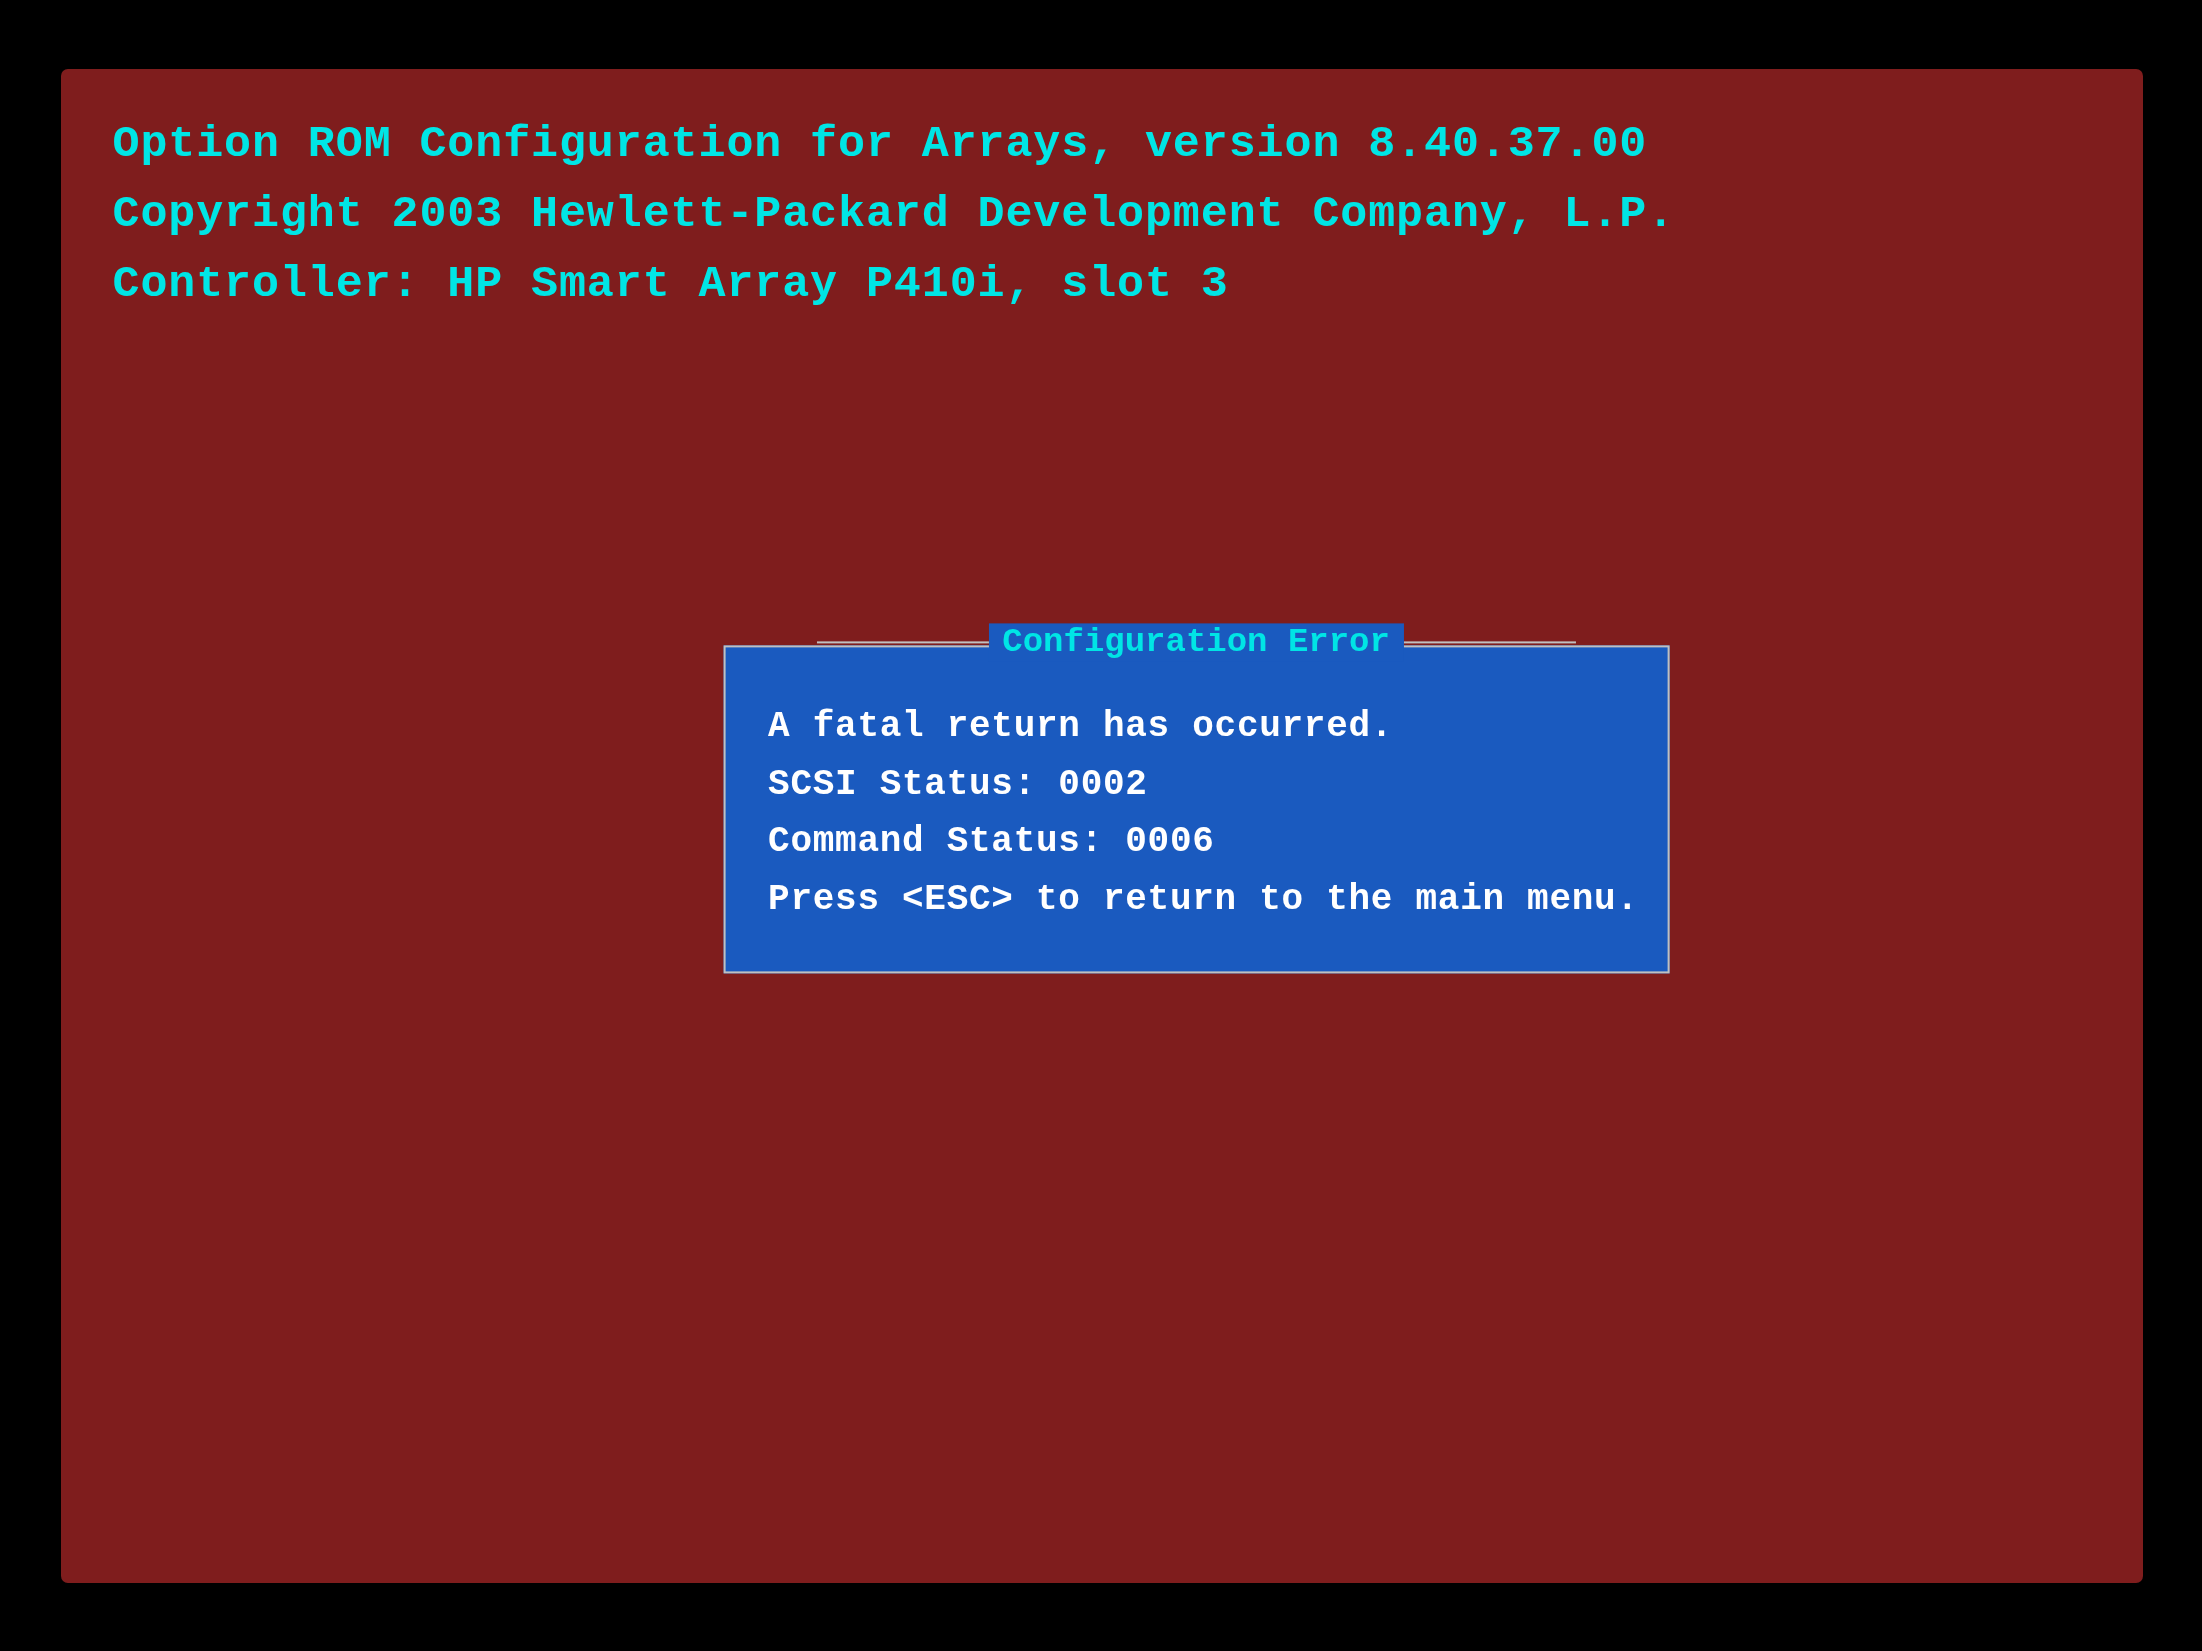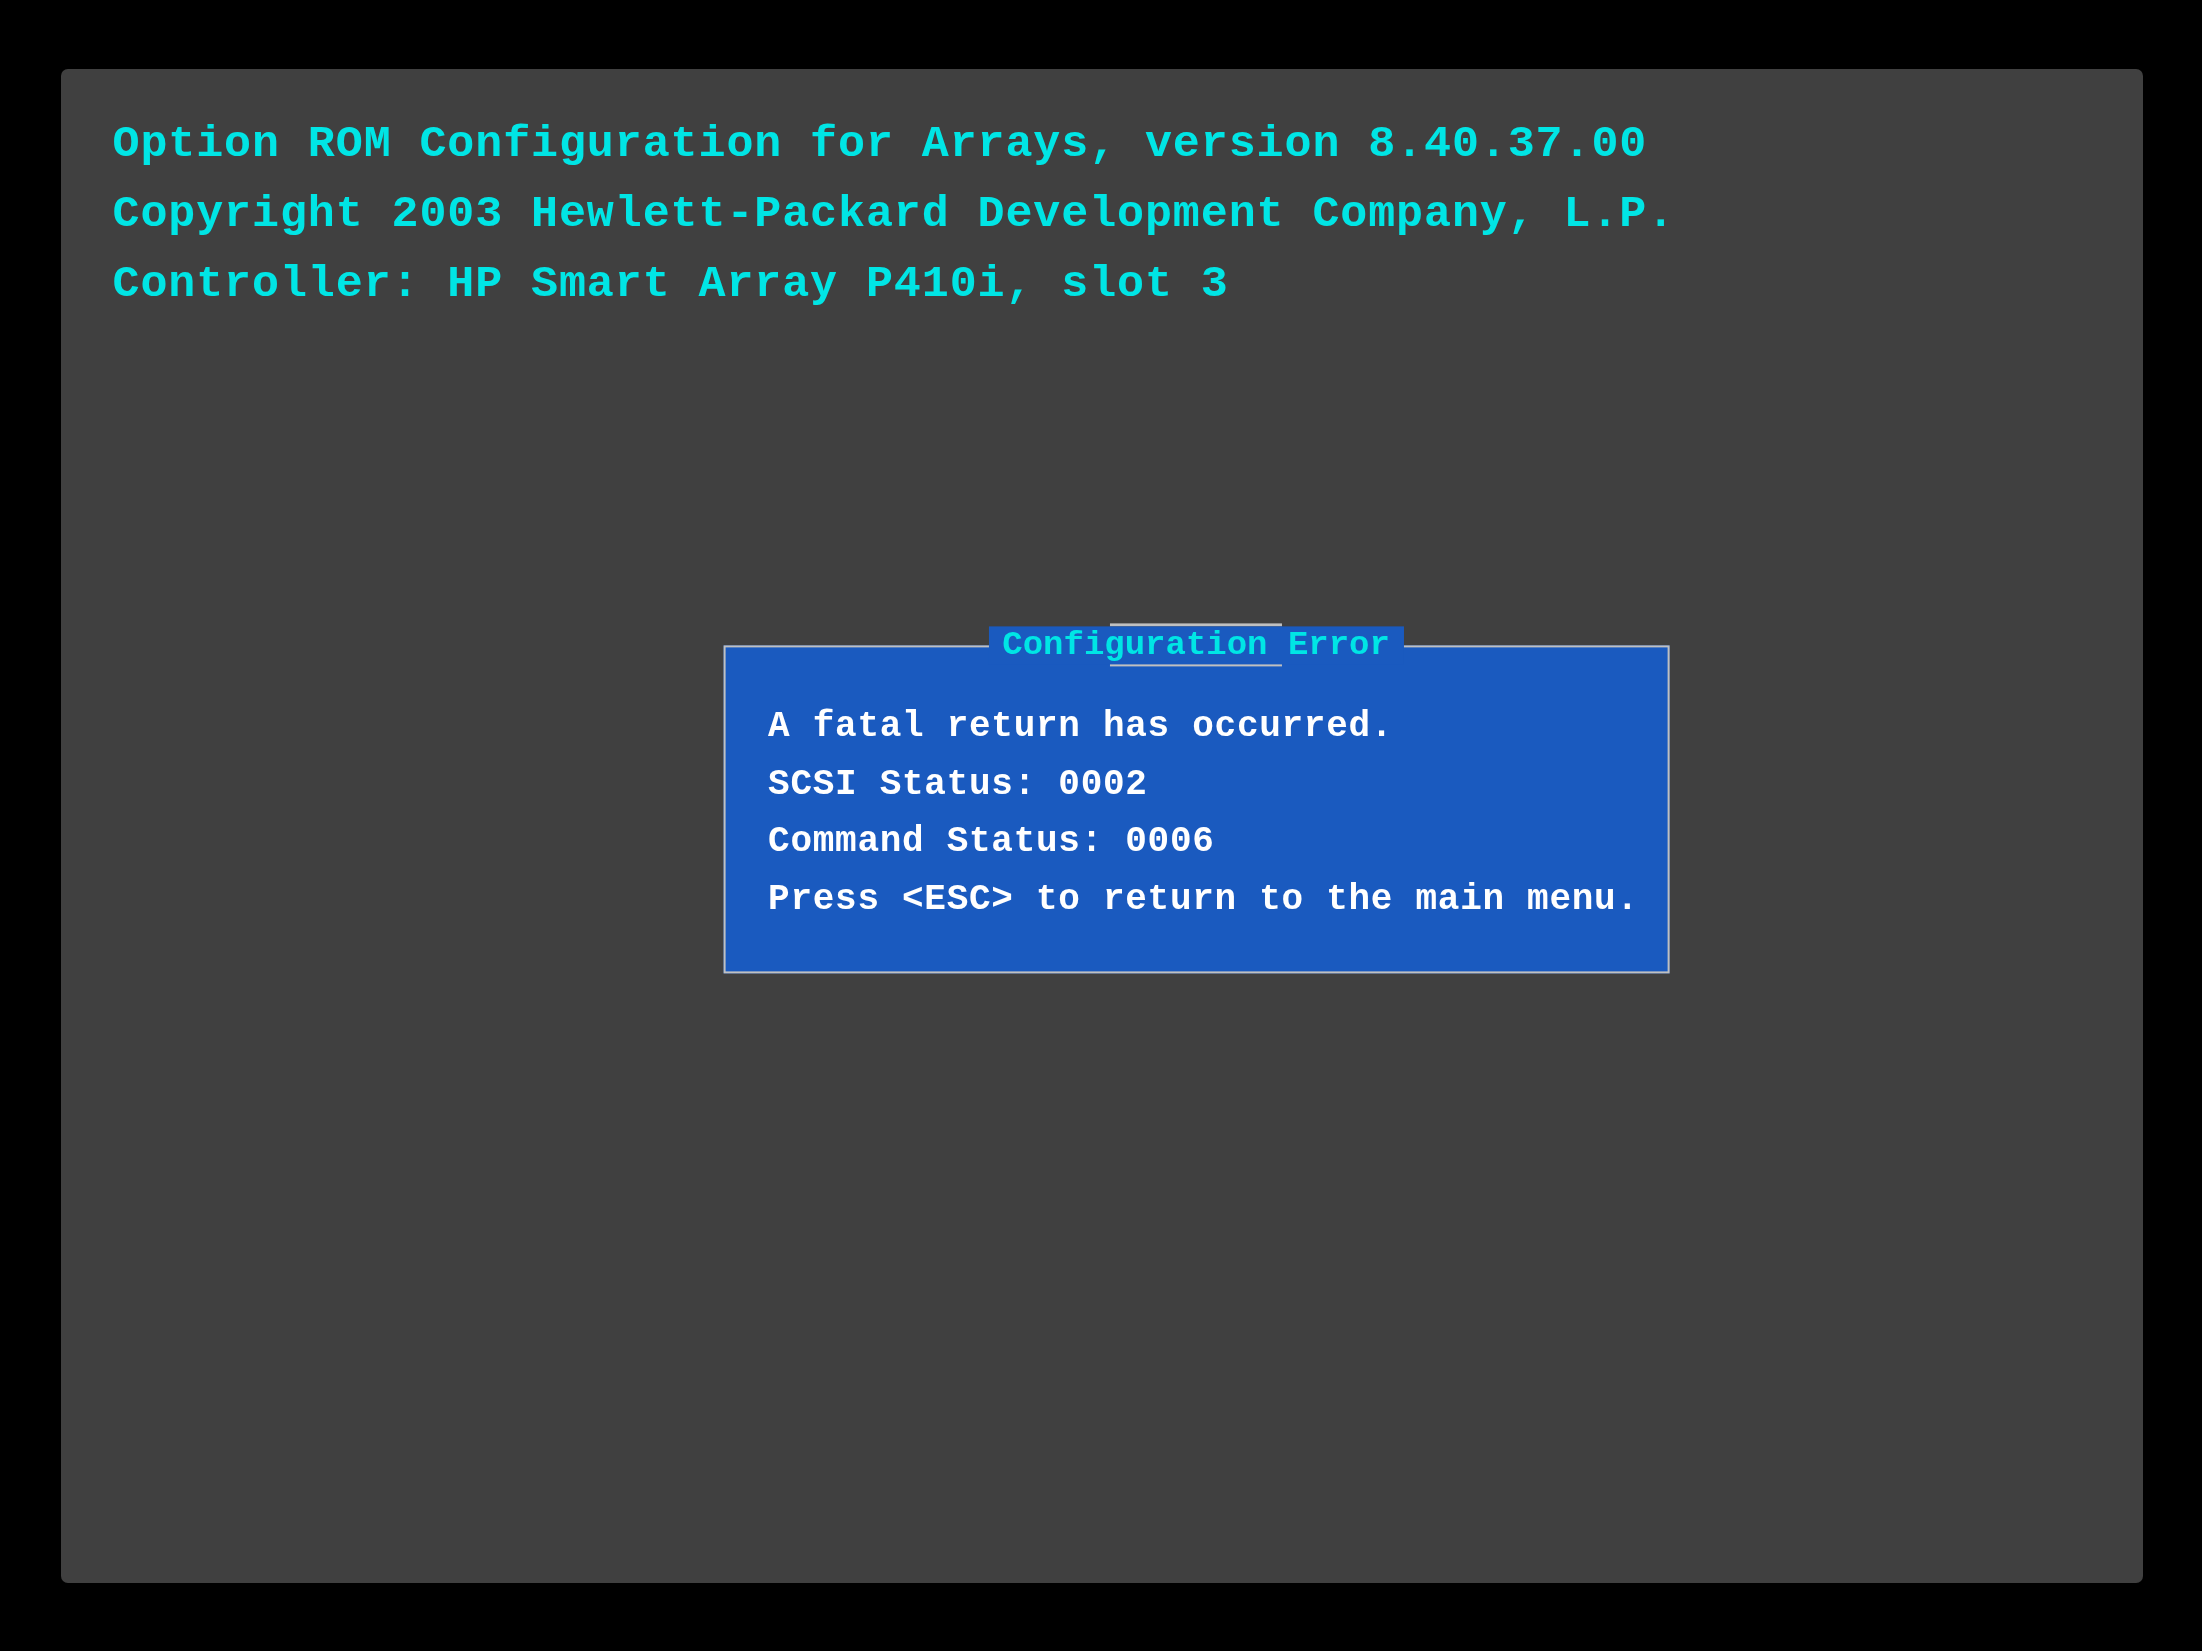--- a/index.html
+++ b/index.html
@@ -15,21 +15,21 @@
       display: flex;
       align-items: center;
       justify-content: center;
       font-family: 'Courier New', Courier, monospace;
       overflow: hidden;
     }
 
     .screen {
       width: 2082px;
       height: 1514px;
-      background: #404040;
+      background: #7f1d1d;
       position: relative;
       border-radius: 6.9px;
     }
 
     
     .header {
       position: absolute;
       top: 41px;
       left: 52px;
       line-height: 1.55;
@@ -56,21 +56,20 @@
     }
 
     .dialog-title-bar {
       position: absolute;
       top: -24px;
       left: 50%;
       transform: translateX(-50%);
       display: flex;
       align-items: center;
       white-space: nowrap;
-      flex-direction: column;
     }
 
     .dialog-title-line {
       height: 2.6px;
       width: 172px;
       background: #c0c0c0;
     }
 
     .dialog-title-text {
       font-size: 34px;

